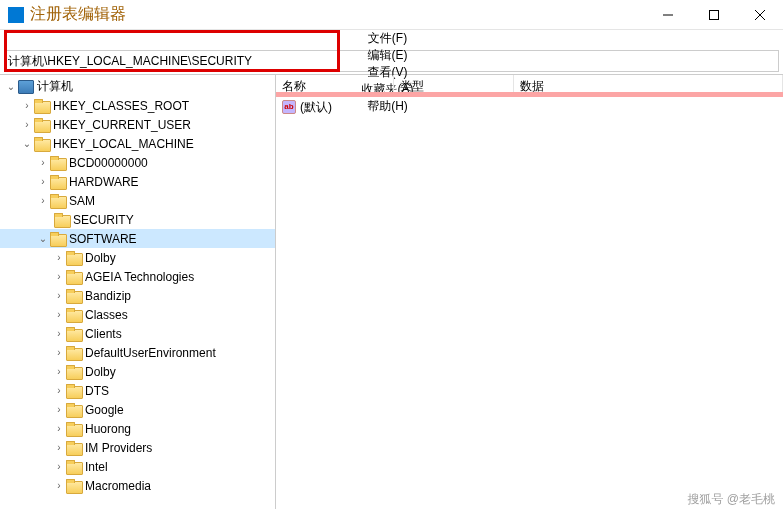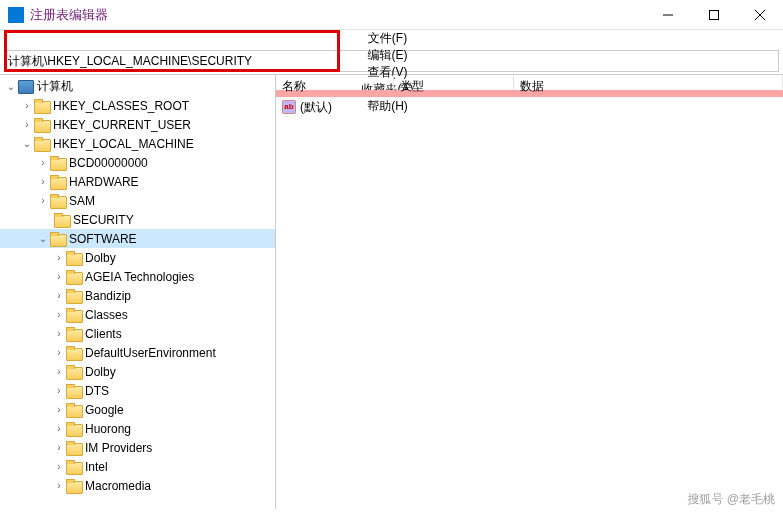--- a/index.html
+++ b/index.html
@@ -1,20 +1,20 @@
 <!DOCTYPE html>
 <html><head>
 <meta charset="utf-8">
 <style>
   * { box-sizing: border-box; font-family: "Microsoft YaHei", "Segoe UI", sans-serif; }
   body { margin: 0; width: 783px; height: 512px; background: #fff; overflow: hidden; position: relative; }
   
   .title-bar { height: 30px; display: flex; align-items: center; background: #fff; border-bottom: 1px solid #e5e5e5; }
   .title-bar .app-icon { width: 16px; height: 16px; margin: 0 6px 0 8px; background: #0078d4; display: inline-block; }
-  .title-bar .title { font-size: 13px; flex: 1; color: #701a75; }
+  .title-bar .title { font-size: 16px; flex: 1; color: #a16207; }
   .winbtn { width: 46px; height: 30px; display: flex; align-items: center; justify-content: center; color: #000; font-size: 14px; }
   .winbtn svg { width: 10px; height: 10px; stroke: #000; stroke-width: 1; fill: none; }
   
   .highlight-box { position: absolute; left: 4px; top: 30px; width: 336px; height: 42px; border: 3px solid #d00; pointer-events: none; z-index: 10; }
   
   .menu-bar { height: 20px; display: flex; align-items: center; padding: 0 4px; font-size: 12px; flex-direction: column; }
   .menu-bar span { margin-right: 8px; color: #000; }
   
   .address-bar { height: 22px; display: flex; align-items: center; border: 1px solid #ccc; margin: 0 4px 2px 4px; padding: 0 3px; font-size: 12px; background: #fff; }
   
@@ -23,21 +23,21 @@
   .list-pane { flex: 1; font-size: 12px; }
   
   .tree-row { height: 19px; display: flex; align-items: center; white-space: nowrap; }
   .tree-row.selected { background: #cce8ff; }
   .expander { width: 14px; display: inline-flex; justify-content: center; align-items: center; color: #666; font-size: 10px; }
   .folder-icon { width: 16px; height: 14px; margin-right: 3px; display: inline-block; position: relative; }
   .folder-icon::before { content: ""; position: absolute; left: 0; top: 2px; width: 15px; height: 11px; background: linear-gradient(#ffe9a2,#f7ce5b); border: 1px solid #d8a93c; border-radius: 1px; }
   .folder-icon::after { content: ""; position: absolute; left: 0; top: 0; width: 7px; height: 3px; background: #f7ce5b; border: 1px solid #d8a93c; border-bottom: none; border-radius: 1px 1px 0 0; }
   .pc-icon { width: 16px; height: 14px; margin-right: 3px; display: inline-block; background: linear-gradient(#5da0d8,#3d7db8); border: 1px solid #2a5a8a; border-radius: 1px; }
   
-  .list-header { display: flex; height: 22px; border-bottom: 7px solid #fca5a5; }
+  .list-header { display: flex; height: 22px; border-bottom: 5px solid #fca5a5; }
   .list-header div { padding: 3px 6px; border-right: 1px solid #e5e5e5; }
   .list-row { display: flex; height: 20px; align-items: center; }
   .list-row > div { padding: 0 6px; }
   .col-name { width: 118px; }
   .col-type { width: 120px; }
   .col-data { flex: 1; }
   .val-icon { display: inline-block; width: 14px; height: 14px; border: 1px solid #c88; background: #c4b5fd; color: #c00; font-size: 8px; font-weight: bold; text-align: center; line-height: 12px; margin-right: 4px; vertical-align: middle; border-radius: 2px; }
   
   .watermark { position: absolute; right: 8px; bottom: 4px; font-size: 12px; color: #888; opacity: .8; }
 </style>

